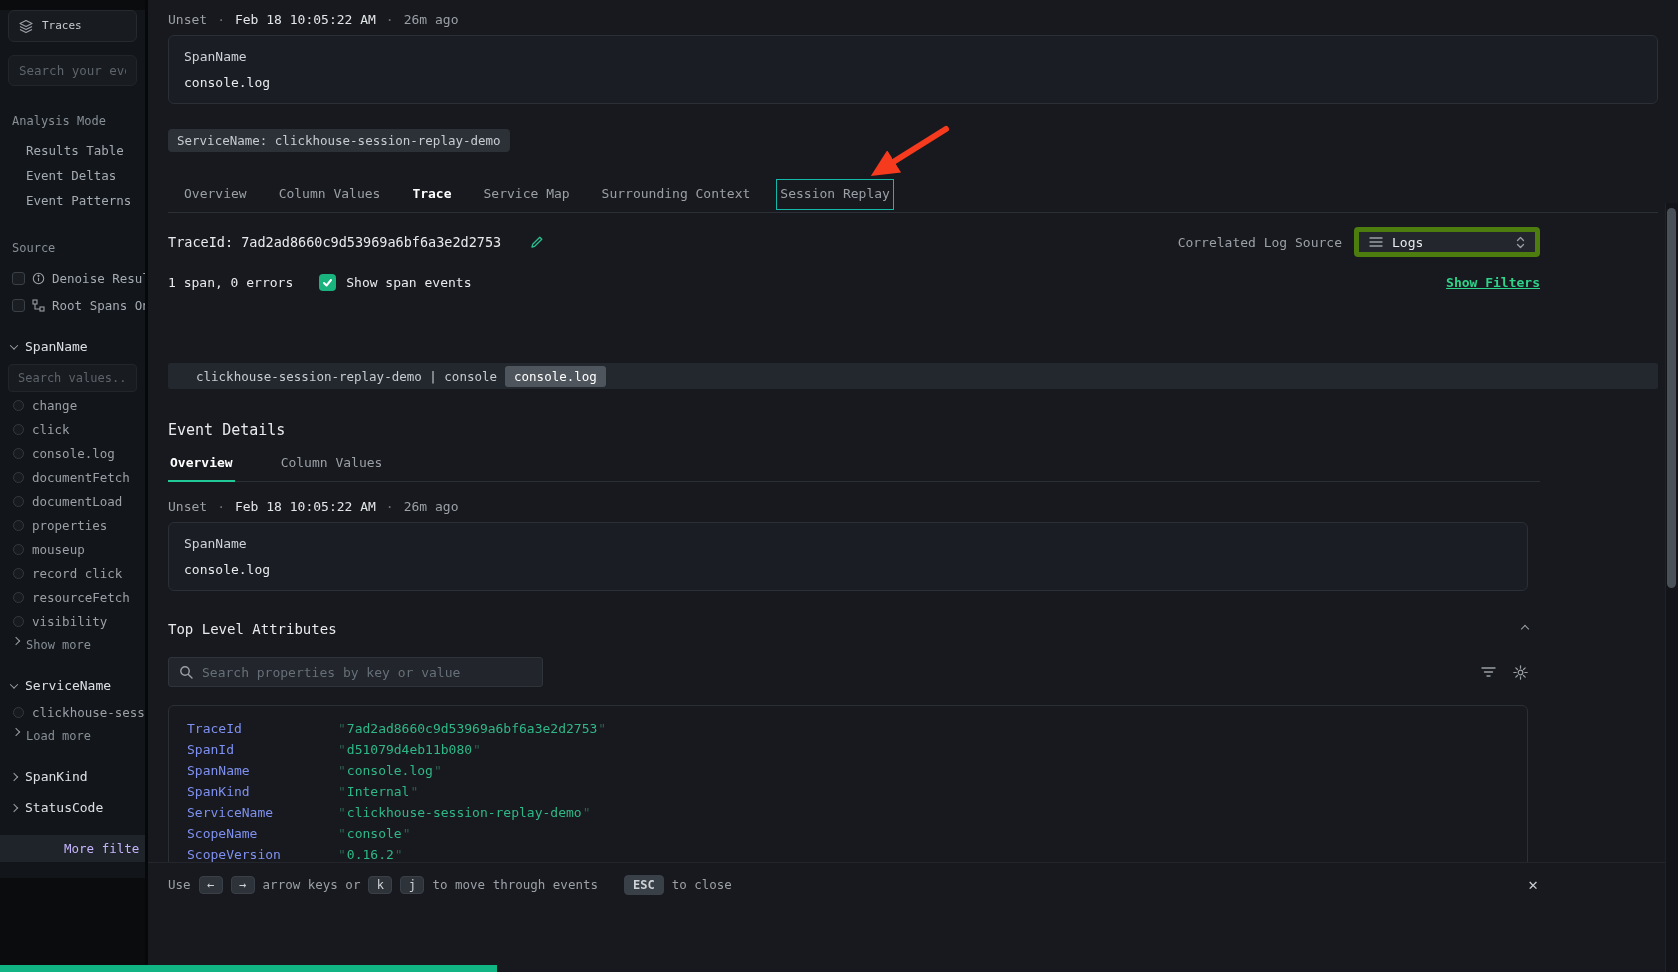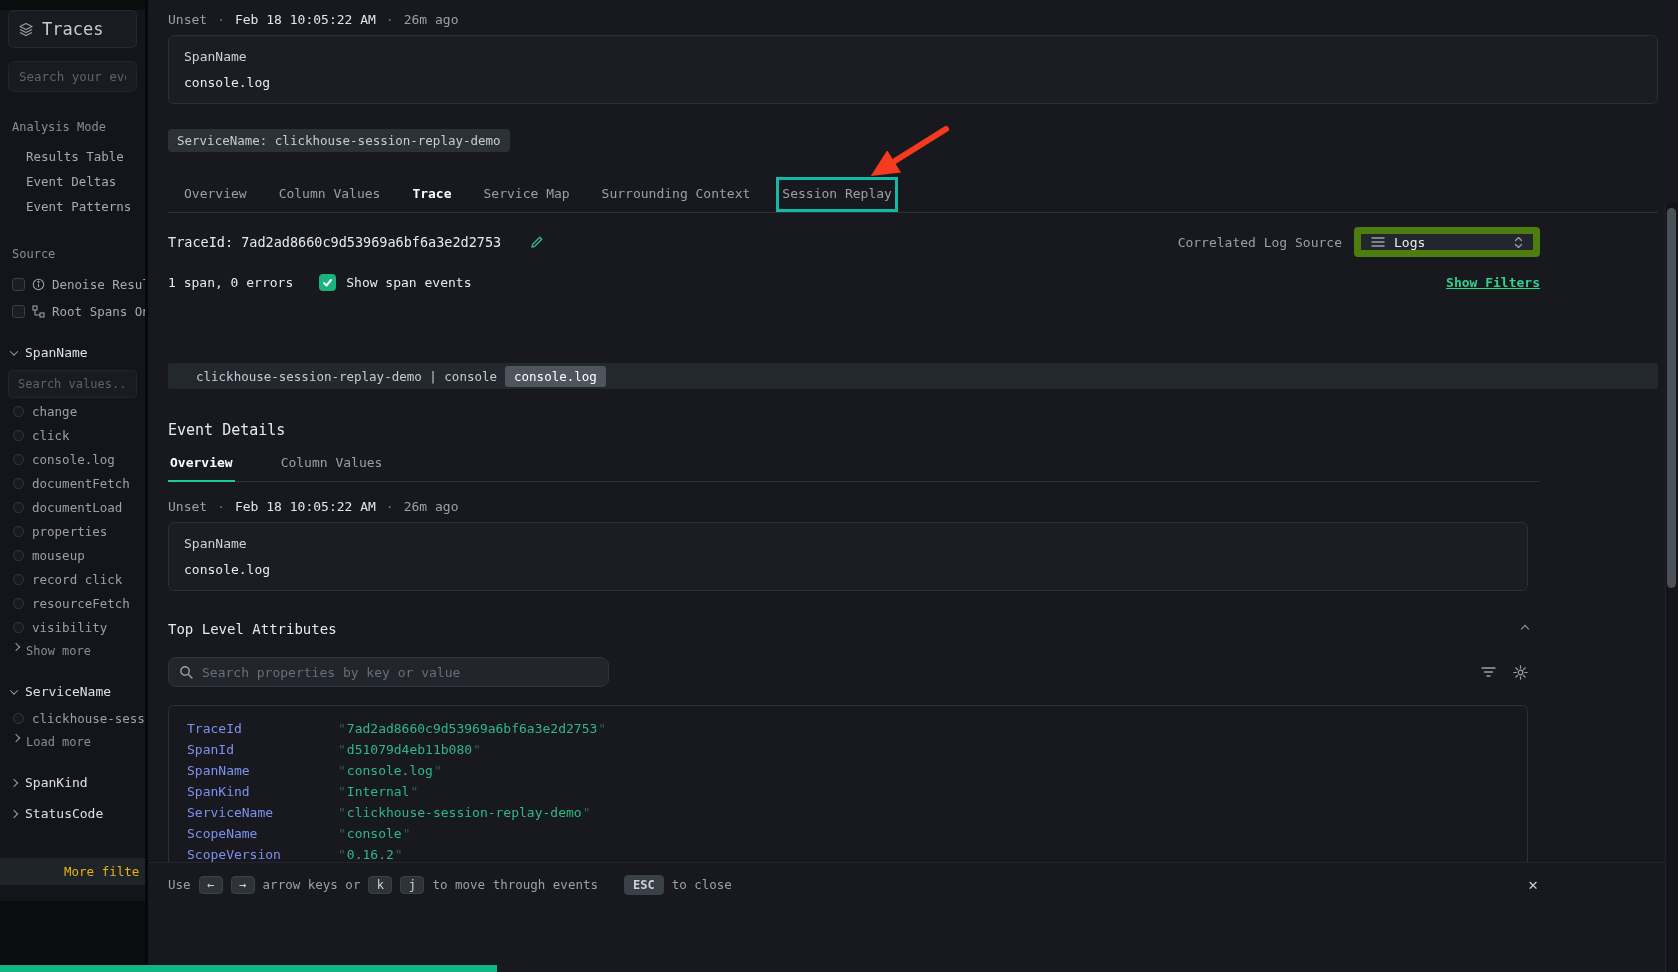--- a/index.html
+++ b/index.html
@@ -10,39 +10,39 @@
     color:#e8eaed;
     position:relative;
     font-size:13px;
   }
   svg { display:block; }
   .icn { display:inline-flex; align-items:center; justify-content:center; color:#9aa0a6; flex-shrink:0; }
 
   
   .sidebar { position:absolute; left:0; top:0; width:145px; height:972px; background:#0a0c0e; overflow:hidden; }
   .side-panel { background:#12151a; padding-bottom:16px; }
-  .src-btn { margin:10px 8px 0; display:flex; align-items:center; gap:9px; padding:8px 10px;
-             background:#181b20; border:1px solid #262a30; border-radius:6px; color:#c6ccd2; font-size:17px; white-space:nowrap; }
+  .src-btn { margin:10px 8px 0; display:flex; gap:9px; padding:8px 10px;
+             background:#181b20; border:1px solid #262a30; border-radius:6px; color:#c6ccd2; font-size:11px; white-space:nowrap; }
   .side-search { display:block; margin:13px 8px 0; width:129px; padding:7px 10px; background:#181b20;
                  border:1px solid #22262c; border-radius:6px; color:#e8eaed; font:inherit; font-size:12.5px; }
   .side-search::placeholder { color:#5d646b; }
   .side-label { margin:28px 0 10px 12px; font-size:12px; color:#868e96; }
   .side-item { padding:5px 0 5px 26px; font-size:12.5px; color:#a4abb2; white-space:nowrap; cursor:pointer; }
   .toggle-row { display:flex; align-items:center; gap:7px; padding:6px 0 6px 12px; color:#a4abb2; font-size:12.5px; white-space:nowrap; cursor:pointer; }
   .cb { width:13px; height:13px; border:1px solid #3a4047; border-radius:3px; background:#1a1d22; flex-shrink:0; }
   .facet-head { display:flex; align-items:center; gap:8px; padding:6px 0 6px 11px; color:#dde1e5; font-size:13px; margin-top:14px; white-space:nowrap; cursor:pointer; }
   .facet-head.tight { margin-top:4px; }
   .facet-search { display:block; margin:4px 8px 0; width:129px; padding:6px 9px; background:#181b20;
                   border:1px solid #22262c; border-radius:4px; font:inherit; font-size:12px; color:#e8eaed; }
   .facet-search::placeholder { color:#5d646b; }
   .value-row { display:flex; align-items:center; gap:8px; padding:3.5px 0 3.5px 13px; color:#9aa0a6; font-size:12.5px; white-space:nowrap; cursor:pointer; margin-top:2px;text-align:right; }
   .value-row:first-of-type { margin-top:8px; }
   .dot-cb { width:11px; height:11px; border:1px solid #343a40; border-radius:50%; background:#171a1f; flex-shrink:0; }
   .more-link { display:flex; gap:7px; padding:6px 0 6px 13px; color:#868e96; font-size:12px; white-space:nowrap; cursor:pointer; }
-  .more-filters { margin-top:31px; background:#1f232a; padding:6px 16px 6px 64px; color:#eab308; font-size:12.5px; white-space:nowrap; cursor:pointer; }
+  .more-filters { margin-top:14px; background:#1f232a; padding:6px 16px 6px 64px; color:#c4b5fd; font-size:12.5px; white-space:nowrap; cursor:pointer; }
 
   .chev { display:inline-block; width:6px; height:6px; border-right:1.5px solid #9aa0a6; border-bottom:1.5px solid #9aa0a6; flex-shrink:0; }
   .chev-d { transform:rotate(45deg) translate(-1px,-1px); }
   .chev-r { transform:rotate(-45deg); }
   .chev-u { transform:rotate(-135deg); border-color:#9aa0a6; }
 
   
   .drawer { position:absolute; left:148px; top:0; width:1530px; height:972px; background:#17191e; overflow:hidden; }
   .content { padding:12px 20px 0 20px; }
   .meta-row { display:flex; gap:10px; align-items:center; font-size:13px; }
@@ -51,29 +51,29 @@
   .t { color:#e3e6e9; }
   .card { margin-top:8px; border:1px solid #2b2f36; background:#1a1d23; border-radius:6px; padding:13px 15px;
           display:flex; flex-direction:column; gap:11px; font-size:13px; }
   .card .lbl { color:#ced3d9; }
   .card .val { color:#e8eaed; }
   .chip { display:inline-block; margin-top:25px; background:#2c3138; color:#c6ccd2; font-size:12.5px; padding:4px 9px; border-radius:4px; cursor:pointer; }
 
   .tabs { margin-top:25px; display:flex; align-items:center; border-bottom:1px solid #2b2f36; position:relative; }
   .tab { padding:9px 16px 11px; font-size:13px; color:#9aa0a6; cursor:pointer; white-space:nowrap; }
   .tab.active { color:#ffffff; font-weight:bold; }
-  .tab.annotated { border:3px solid #14b8a6; padding:6px 3px 8px; margin:0 10px; }
+  .tab.annotated { border:1px solid #14b8a6; padding:6px 3px 8px; margin:0 10px; }
   .arrow-annotation { position:absolute; left:680px; top:-56px; overflow:visible; pointer-events:none; }
 
   .trace-row { margin-top:14px; width:1372px; display:flex; align-items:center; justify-content:space-between; }
   .tid { display:flex; align-items:center; gap:29px; font-size:13.5px; color:#e8eaed; }
   .pencil { color:#2bbd8d; cursor:pointer; }
   .corr { display:flex; align-items:center; gap:12px; }
   .corr-label { color:#9aa0a6; font-size:13px; }
-  .select { display:flex; align-items:center; gap:9px; background:#23262c; border:7px solid #4d7c0f; border-radius:4px;
+  .select { display:flex; align-items:center; gap:9px; background:#23262c; border:5px solid #4d7c0f; border-radius:4px;
             padding:5px 10px; width:186px; height:30px; cursor:pointer; }
   .select .txt { font-size:13px; color:#e8eaed; flex:1; }
 
   .summary-row { margin-top:17px; width:1372px; display:flex; align-items:center; }
   .count { font-size:13px; color:#e8eaed; }
   .cb-green { width:17px; height:17px; background:#19b37e; border-radius:4px; margin-left:26px;
               display:flex; align-items:center; justify-content:center; cursor:pointer; flex-shrink:0; }
   .cb-label { margin-left:10px; font-size:13px; color:#e8eaed; }
   .show-filters { margin-left:auto; color:#2fd38a; font-size:13px; font-weight:bold; text-decoration:underline; cursor:pointer; }
 
@@ -84,22 +84,22 @@
   .ed-title { margin-top:32px; font-size:15px; color:#e8eaed; }
   .ed-tabs { margin-top:8px; display:flex; gap:44px; border-bottom:1px solid #2b2f36; width:1372px; }
   .ed-tab { padding:8px 2px 10px; font-size:13px; color:#9aa0a6; cursor:pointer; }
   .ed-tab.active { color:#ffffff; font-weight:bold; border-bottom:2px solid #20c997; margin-bottom:-1px; }
 
   .ed-section { width:1360px; }
   .meta2 { margin-top:17px; }
   .attr-head { margin-top:30px; display:flex; align-items:center; justify-content:space-between; }
   .attr-title { font-size:14px; color:#e8eaed; }
   .attr-toolbar { margin-top:20px; display:flex; align-items:center; }
-  .search-box { display:flex; align-items:center; gap:9px; background:#22252b; border:1px solid #2f343b; border-radius:8px;
-                padding:0 10px; height:30px; width:441px; }
+  .search-box { display:flex; align-items:center; gap:9px; background:#22252b; border:1px solid #2f343b; border-radius:3px;
+                padding:0 10px; height:30px; width:375px; }
   .search-box input { background:transparent; border:none; outline:none; color:#e8eaed; font:inherit; font-size:13px; width:100%; }
   .search-box input::placeholder { color:#667078; }
   .toolbar-icons { margin-left:auto; display:flex; gap:17px; align-items:center; color:#9aa0a6; }
   .toolbar-icons .icn { cursor:pointer; }
 
   .attr-panel { margin-top:18px; border:1px solid #2b2f36; border-radius:6px; padding:12px 0 14px; background:#17191e; }
   .attr-row { display:flex; align-items:center; height:21px; padding-left:18px; font-size:13px; cursor:pointer; }
   .attr-key { width:150px; flex-shrink:0; color:#7f91f0; }
   .attr-val { color:#2fb886; }
   .attr-val::before, .attr-val::after { content:'"'; color:#2e5f4d; margin:0 1px; }

